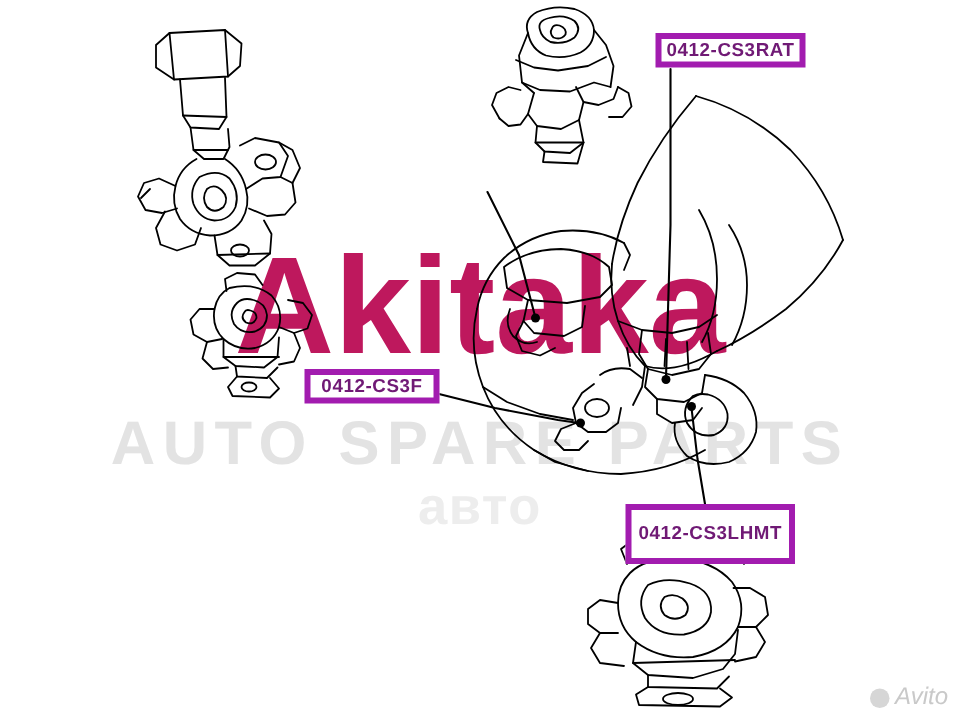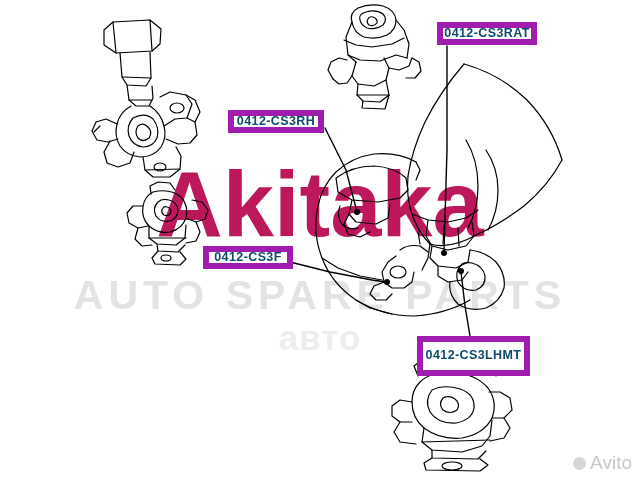--- a/index.html
+++ b/index.html
@@ -63,33 +63,34 @@
     color: #ededed;
   }
   .avito-mark {
     position: absolute;
     right: 8px;
     bottom: 6px;
     display: flex;
     align-items: center;
     gap: 4px;
     color: #c9c9c9;
-    font-size: 19px;
+    font-size: 16px;
+    font-style: italic;
   }
   .avito-dot {
     width: 13px;
     height: 13px;
     border-radius: 50%;
     background: #d6d6d6;
   }
   .callout-box {
     position: absolute;
-    border: 6px solid #a21caf;
+    border: 4px solid #a21caf;
     background: #ffffff;
-    color: #0c4a6e;
+    color: #701a75;
     font-size: 12.5px;
     font-weight: bold;
     letter-spacing: 0.4px;
     padding: 4px 7px 5px 7px;
     white-space: nowrap;
     line-height: 1;
     box-sizing: border-box;
   }
 </style>
 </head>
@@ -235,23 +236,20 @@
         <circle cx="387" cy="282" r="3"></circle>
         <circle cx="461" cy="271" r="3"></circle>
       </g>
     </g>
   </svg>
 
   <div class="callout-box" style="left:437px; top:22px; width:100px; height:23px; display:flex; align-items:center; justify-content:center;">
     <span>0412-CS3RAT</span>
   </div>
 
-  <div class="callout-box" style="left:228px; top:110px; width:96px; height:23px; display:flex; align-items:center; justify-content:center;">
-    <span>0412-CS3RH</span>
-  </div>
 
   <div class="callout-box" style="left:203px; top:246px; width:90px; height:23px; display:flex; align-items:center; justify-content:center;">
     <span>0412-CS3F</span>
   </div>
 
   <div class="callout-box" style="left:417px; top:336px; width:113px; height:40px; display:flex; align-items:center; justify-content:center;">
     <span>0412-CS3LHMT</span>
   </div>
 
   <div class="avito-mark">

